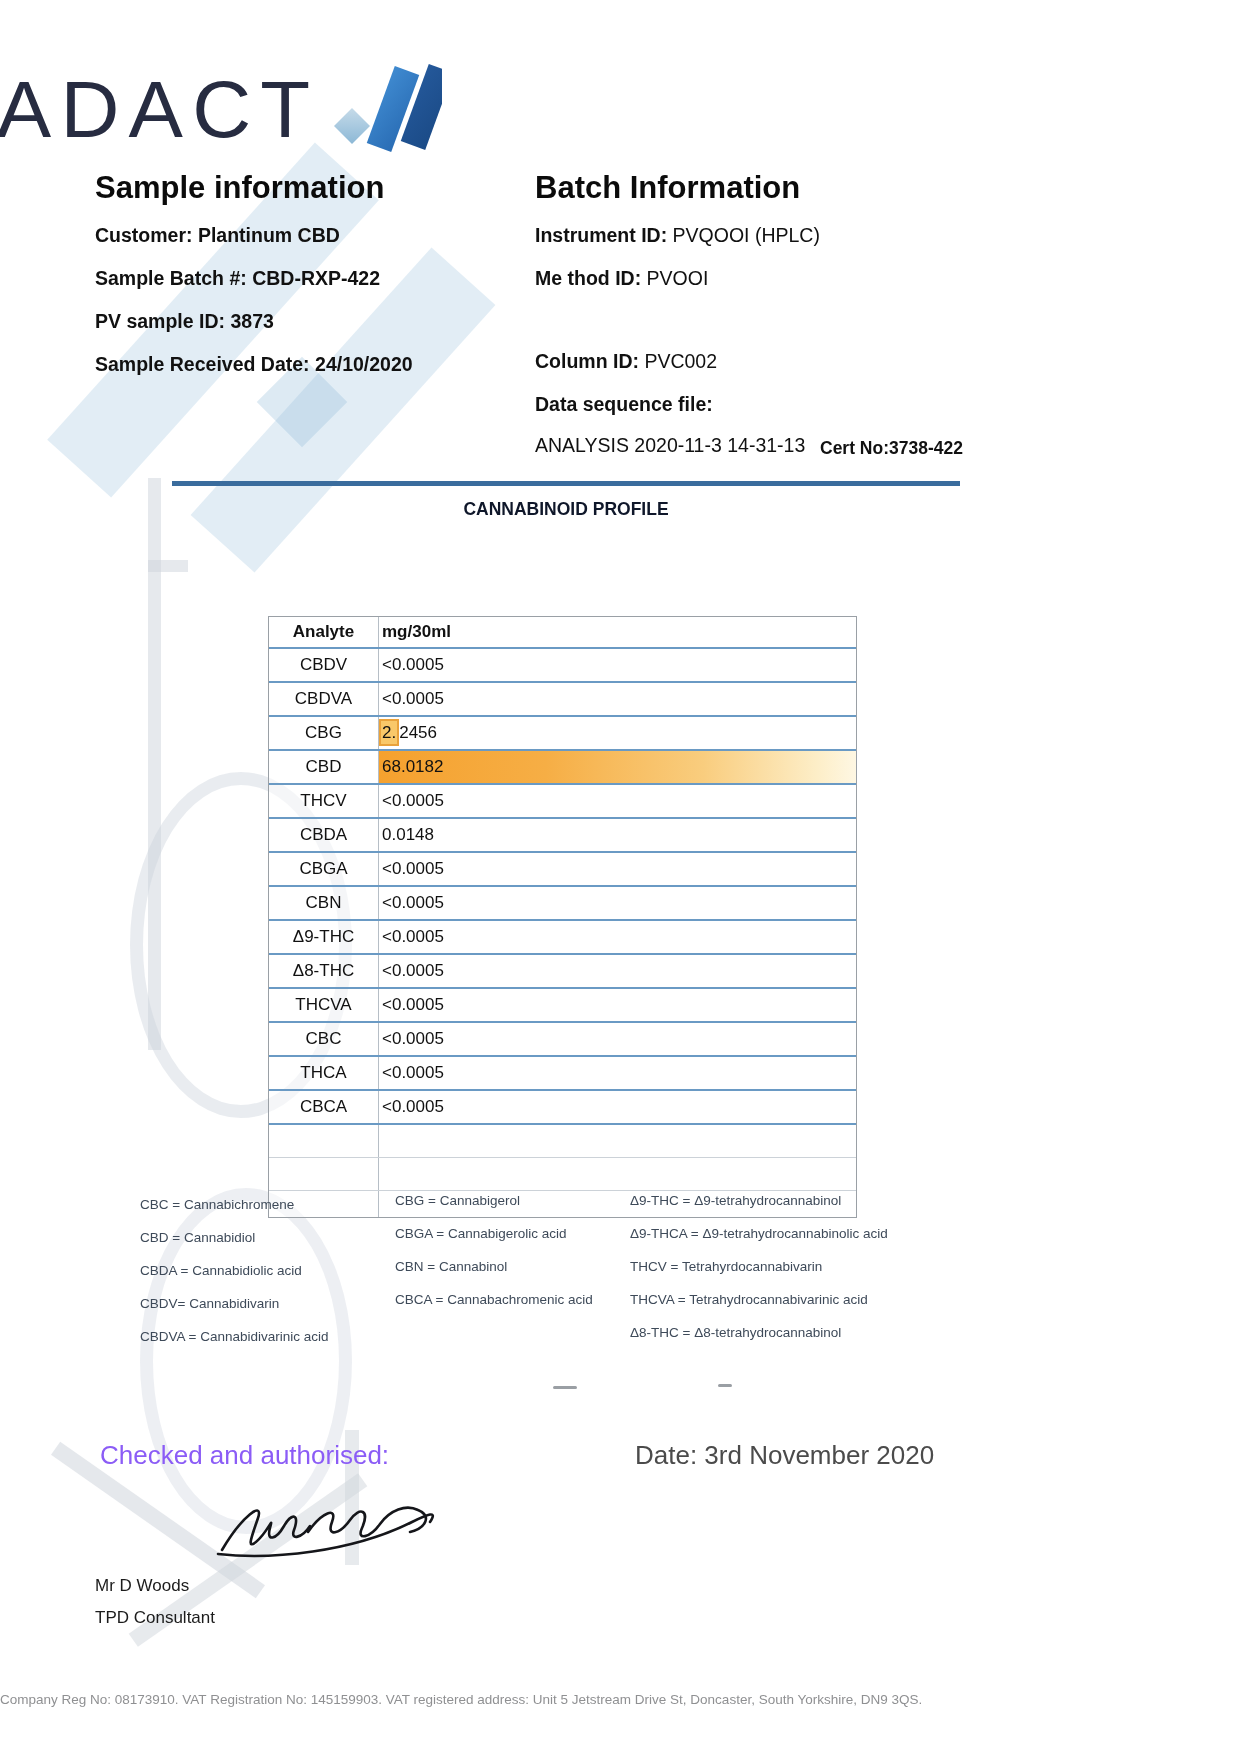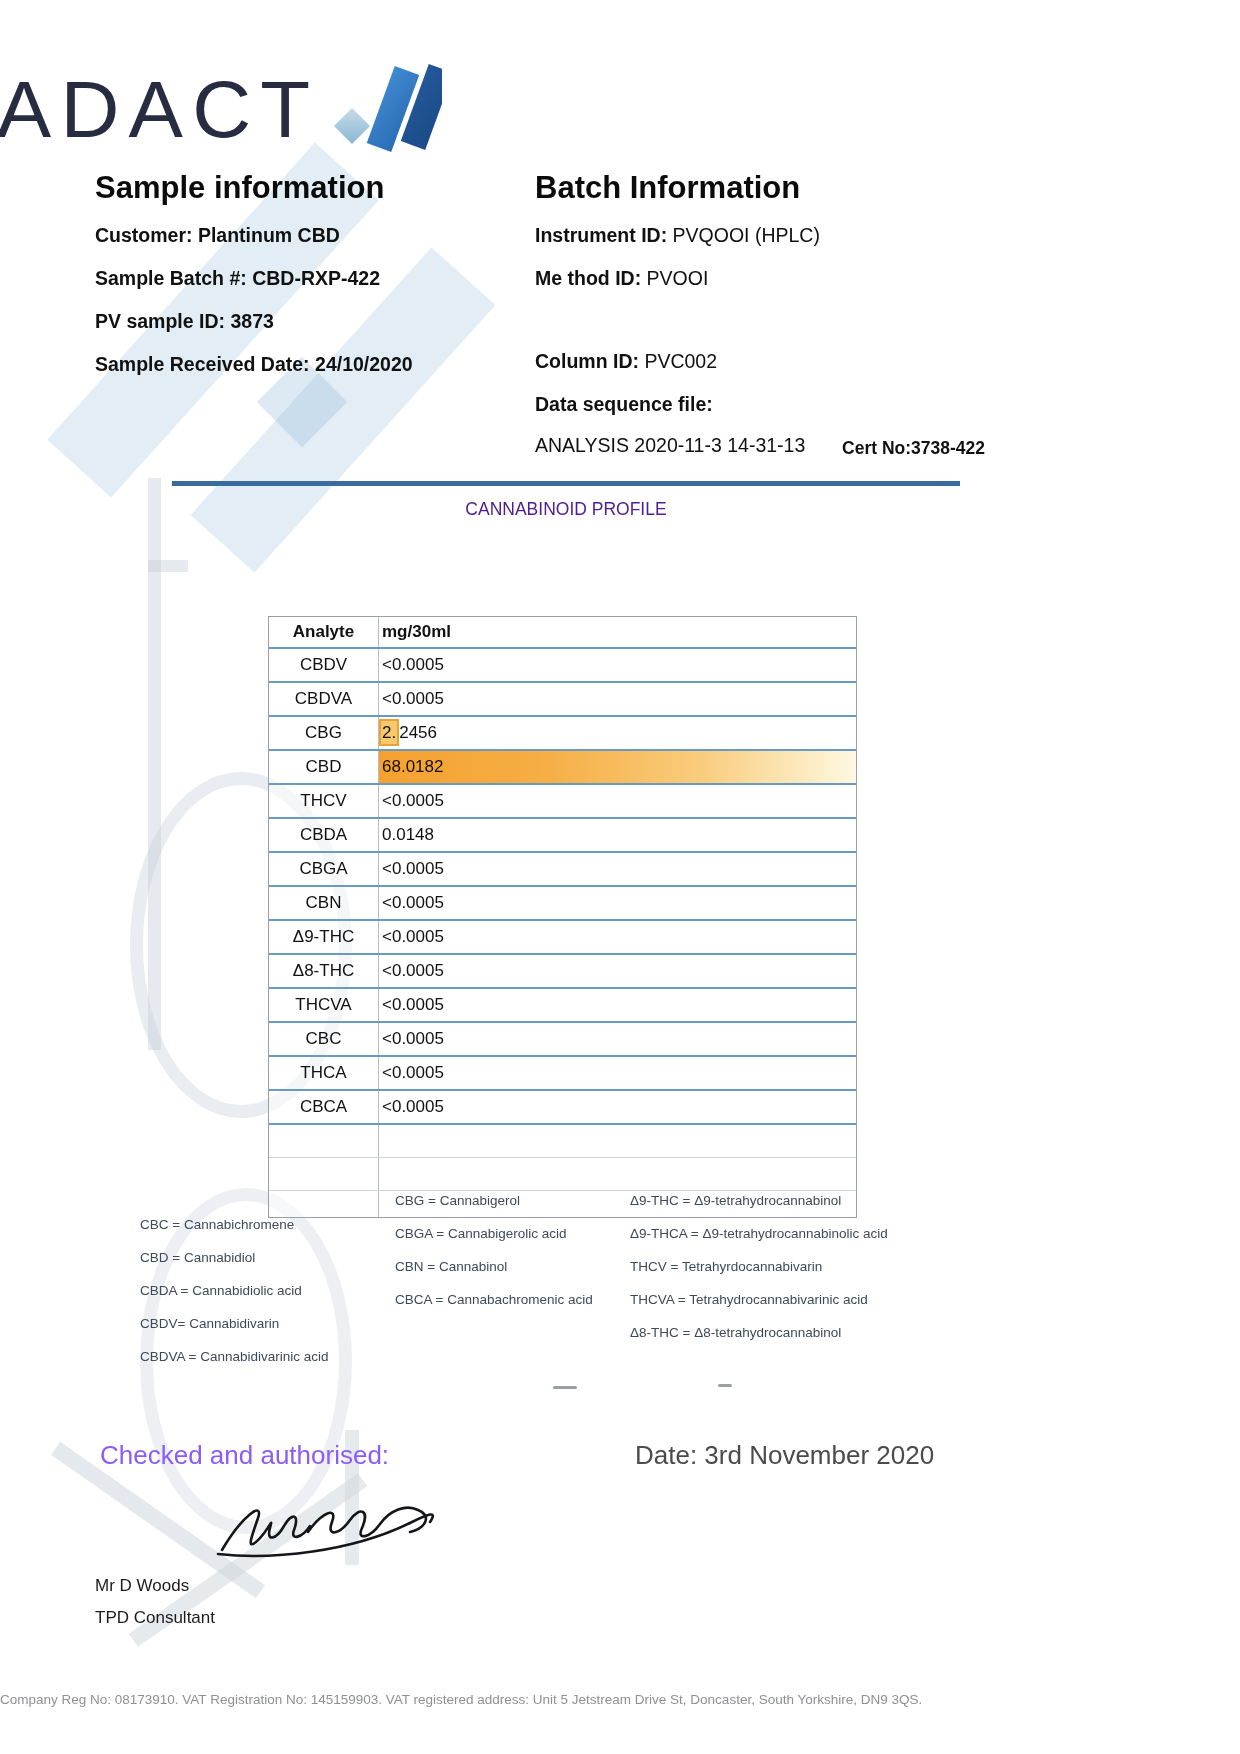--- a/index.html
+++ b/index.html
@@ -24,40 +24,40 @@
   .method-col { position:absolute; left:535px; top:170px; width:470px; }
   .info-title { font-size:31px; font-weight:bold; margin:0 0 16px 0; color:#0b0b0b; }
   .field { font-size:19.5px; line-height:1.38; margin-bottom:16px; }
   .sample-col .field { font-weight:bold; }
   .field .lbl { font-weight:bold; }
   .method-col .field .val { font-weight:normal; }
   .spacer40 { height:40px; }
   .plainline { font-size:19.5px; font-weight:normal; margin-bottom:16px; }
   
   .cert { position:absolute; top:438px; left:820px; width:165px;
-    font-size:17.5px; font-weight:bold; text-align:right; }
+    font-size:17.5px; font-weight:bold; }
   .rule { position:absolute; left:172px; top:481px; width:788px; height:5px; background:#3a6c9d; }
   .profile-title { position:absolute; left:172px; top:499px; width:788px;
-    text-align:center; font-size:17.5px; font-weight:normal; color:#4c1d95; }
+    text-align:center; font-size:17.5px; font-weight:bold; color:#0f172a; }
   
   .coa-table { position:absolute; left:268px; top:616px; width:587px;
     border:1px solid #9aa0a6; background:rgba(255,255,255,0.55); font-size:17px; }
   .trow { display:flex; height:32px; line-height:32px; border-bottom:2px solid #6a9ac4; }
   .trow.head { height:30px; line-height:30px; font-weight:bold; }
   .trow.empty { border-bottom:1px solid #ccd2d8; }
   .trow.last { border-bottom:none; }
   .ta { width:109px; text-align:center; }
   .tv { flex:1; padding-left:3px; border-left:1px solid #b6bec6; }
   .tv.hl { background:linear-gradient(90deg,#f5a12e 0%,#f6ae45 35%,#f9cd7e 68%,#fdeec8 92%,#fef7e3 100%); }
   .numbox { display:inline-block; background:#f9c869; border:2px solid #e9a23b;
     line-height:23px; padding:0 1px; margin-left:-3px; }
   
   .legend { position:absolute; font-size:13.5px; color:#3e4a59; }
   .legend div { margin-bottom:15px; line-height:18px; }
-  .legend.c1 { left:140px; top:1196px; width:250px;margin-top:20px; }
+  .legend.c1 { left:140px; top:1196px; width:250px; }
   .legend.c2 { left:395px; top:1192px; width:230px; }
   .legend.c3 { left:630px; top:1192px; width:330px; }
   
   .dash { position:absolute; height:3px; background:#9a9fa4; border-radius:2px; }
   .checked { position:absolute; left:100px; top:1440px; font-size:26px; color:#8b5cf6; }
   .date { position:absolute; left:635px; top:1440px; font-size:26px; color:#4b4b4b; }
   .signature { position:absolute; left:212px; top:1488px; }
   .sig-name { position:absolute; left:95px; top:1576px; font-size:17px; color:#1c1c1c; }
   .sig-role { position:absolute; left:95px; top:1608px; font-size:17px; color:#1c1c1c; }
   

